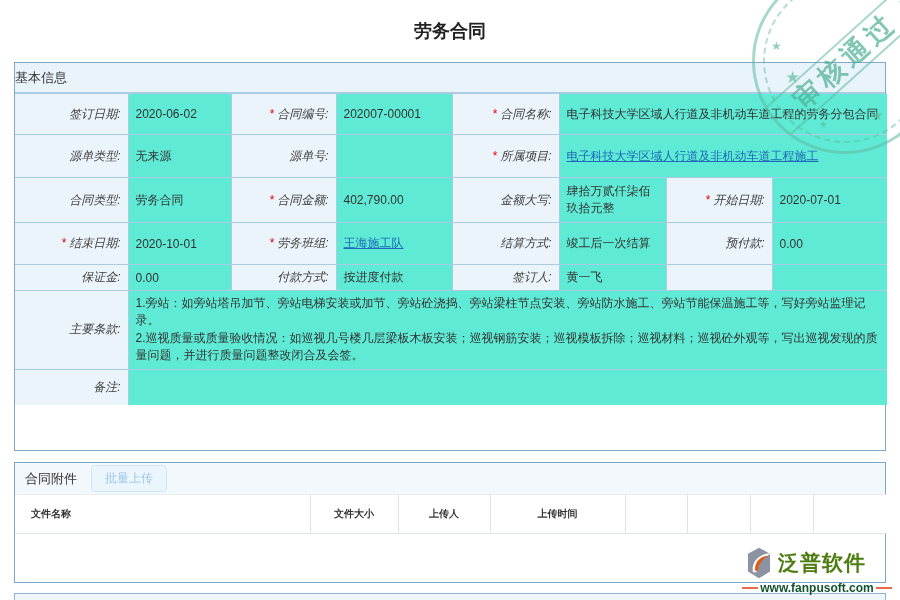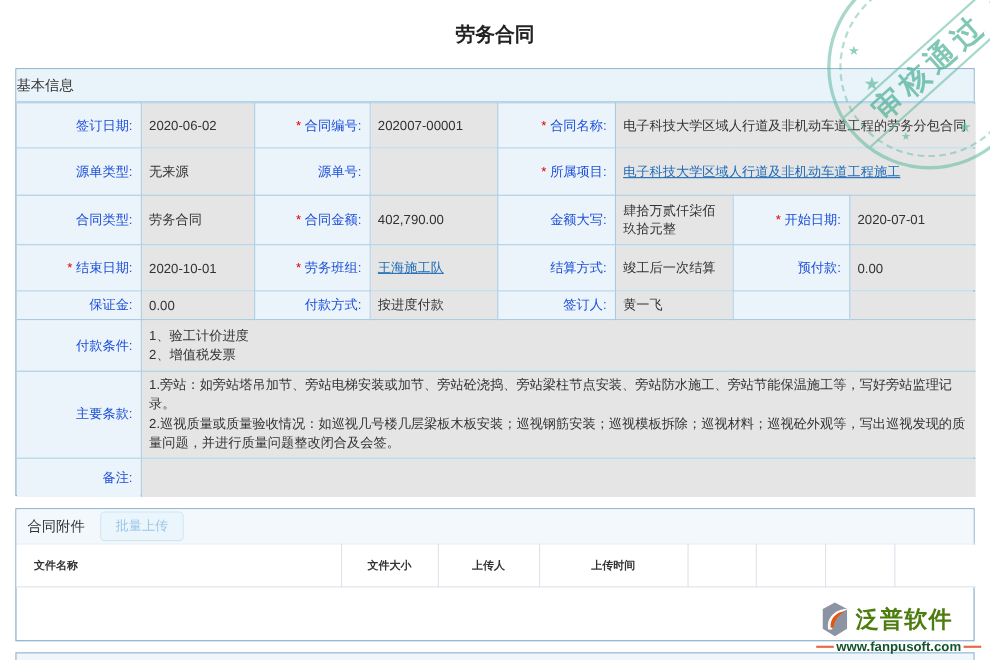--- a/index.html
+++ b/index.html
@@ -18,22 +18,22 @@
     padding-left: 0; font-size: 13px; color: #333;
     border-bottom: 1px solid #A9CCE3; }
 
   table.info { width: 100%; border-collapse: collapse; table-layout: fixed;
     font-size: 12px; }
   table.info td { border: 1px solid #A9CCE3; padding: 4px 7px; vertical-align: middle;
     overflow: hidden; }
   table.info tr > td:first-child { border-left: none; }
   table.info tr > td:last-child { border-right: none; }
   table.info tr:last-child td { border-bottom: none; }
-  td.lbl { background: #EBF4FB; text-align: right; color: #1d4ed8; }
-  td.val { background: #e5e5e5; text-align: left; }
+  td.lbl { background: #EBF4FB; text-align: right; color: #404040; font-style: italic; }
+  td.val { background: #5eead4; text-align: left; }
   td.req::before { content: "* "; color: #E60000; }
   .preline { white-space: pre-line; line-height: 1.45; }
   a.cell-link { color: #1E6BB8; text-decoration: underline; cursor: pointer; }
   .r1 { height: 41px; } .r2 { height: 43px; } .r3 { height: 45px; }
   .r4 { height: 42px; } .r5 { height: 24px; } .r6 { height: 47px; }
   .r7 { height: 68px; } .r8 { height: 36px; }
 
   
   .panel-attach { top: 462px; height: 121px; }
   .attach-head { height: 31px; background: #F3F8FC; display: flex;
@@ -142,25 +142,20 @@
     <tr class="r5">
       <td class="lbl">保证金:</td>
       <td class="val">0.00</td>
       <td class="lbl">付款方式:</td>
       <td class="val">按进度付款</td>
       <td class="lbl">签订人:</td>
       <td class="val">黄一飞</td>
       <td class="lbl"></td>
       <td class="val"></td>
     </tr>
-    <tr class="r6">
-      <td class="lbl">付款条件:</td>
-      <td class="val preline" colspan="7">1、验工计价进度
-2、增值税发票</td>
-    </tr>
     <tr class="r7">
       <td class="lbl">主要条款:</td>
       <td class="val preline" colspan="7">1.旁站：如旁站塔吊加节、旁站电梯安装或加节、旁站砼浇捣、旁站梁柱节点安装、旁站防水施工、旁站节能保温施工等，写好旁站监理记录。
 2.巡视质量或质量验收情况：如巡视几号楼几层梁板木板安装；巡视钢筋安装；巡视模板拆除；巡视材料；巡视砼外观等，写出巡视发现的质量问题，并进行质量问题整改闭合及会签。</td>
     </tr>
     <tr class="r8">
       <td class="lbl">备注:</td>
       <td class="val" colspan="7"></td>
     </tr>
   </tbody>

